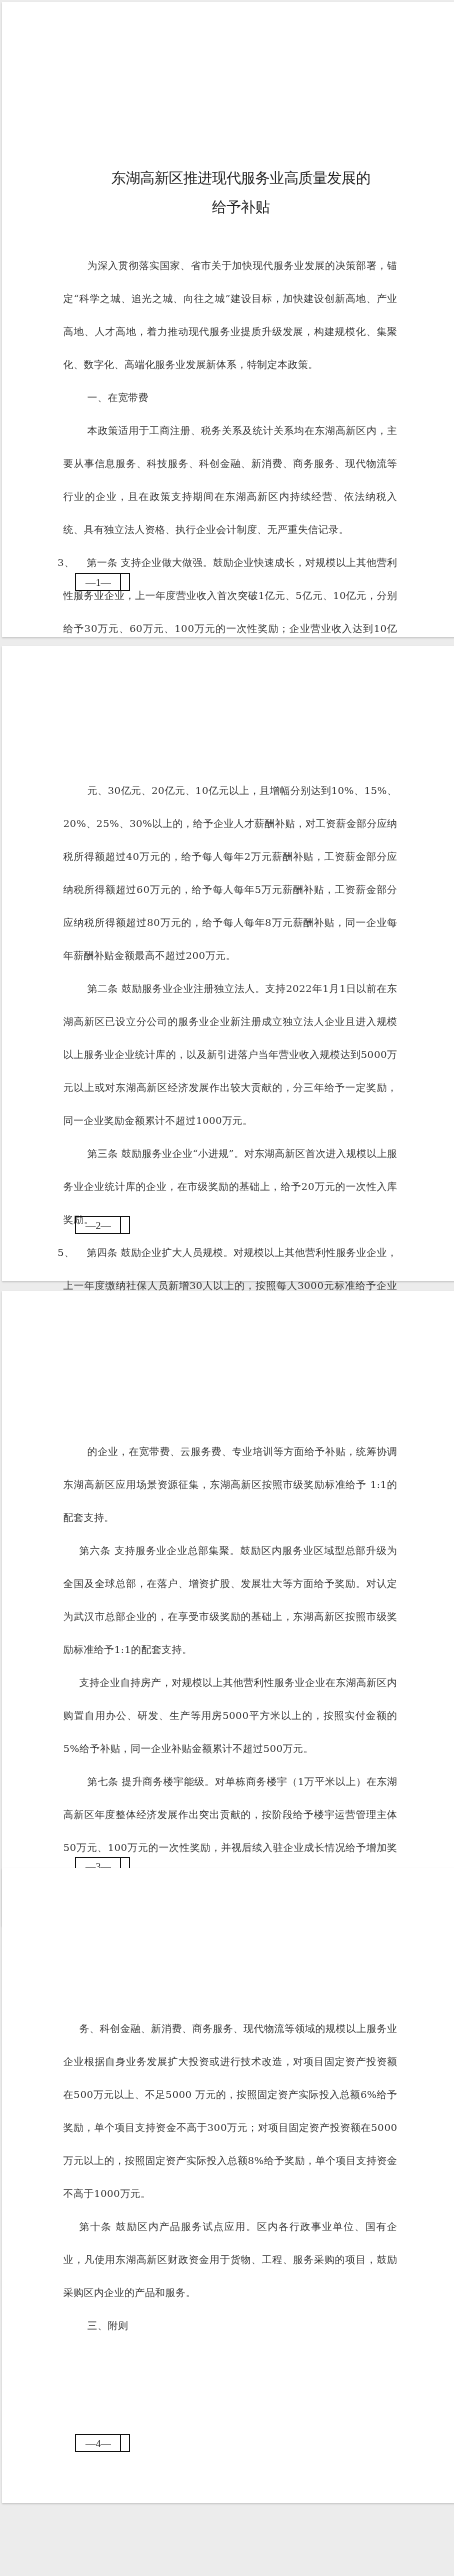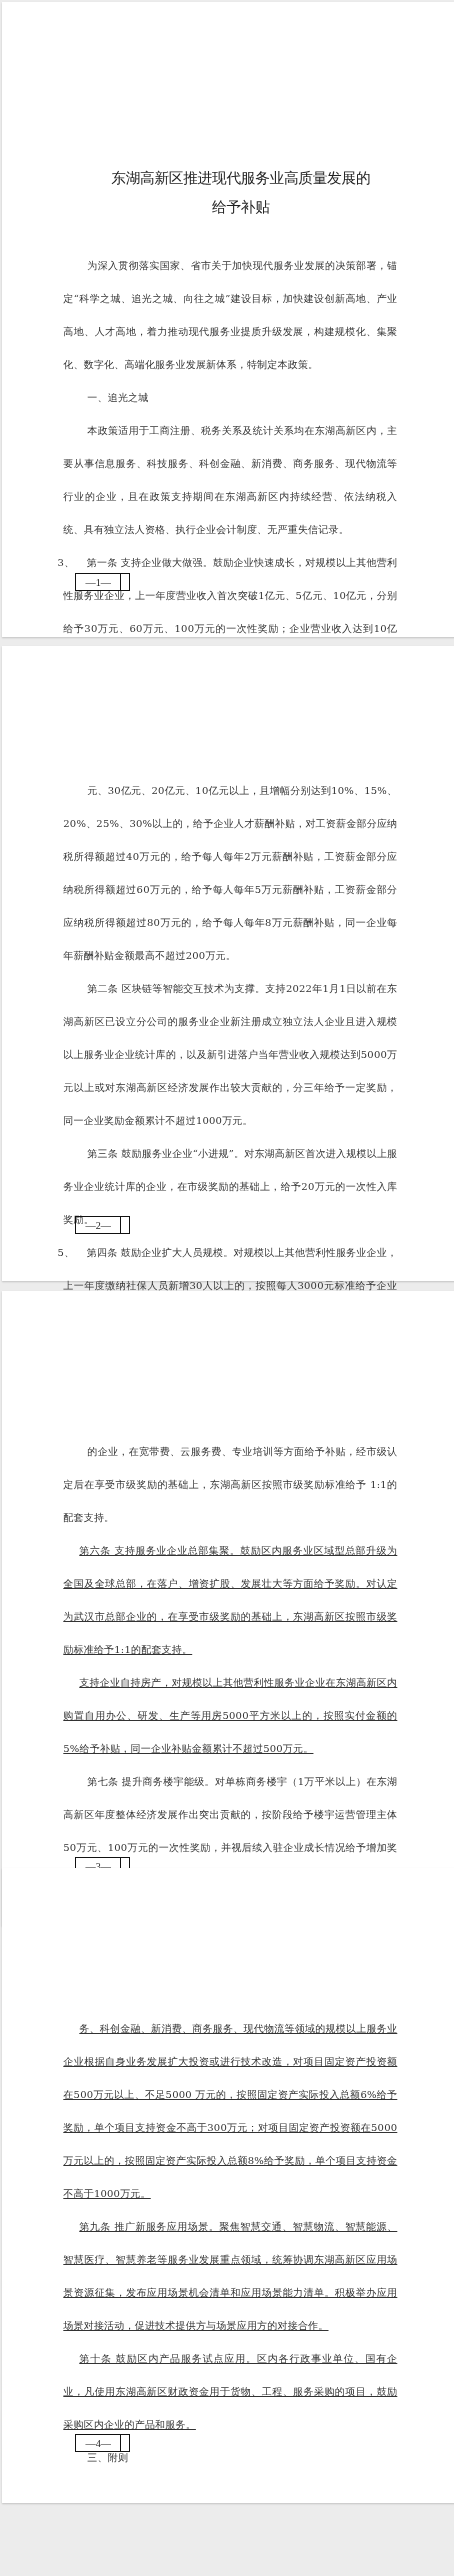--- a/index.html
+++ b/index.html
@@ -39,21 +39,21 @@
   }
   .para {
     font-size: 10px;
     line-height: 33px;
     text-align: justify;
     text-align-last: left;
     margin: 0;
     letter-spacing: 0.2px;
   }
   .para.indent { text-indent: 24px; }
-  .para.indent-sm { text-indent: 16px; text-decoration: underline; }
+  .para.indent-sm { text-indent: 16px; }
   .num { display: inline-block; width: 28px; margin-left: -5.7px; text-indent: 0; }
   .para.numbered { text-indent: 0; }
   .pageno {
     position: absolute;
     left: 73px;
     width: 55px;
     height: 18px;
     border: 0.8px solid #111;
     box-sizing: border-box;
     display: flex;
@@ -73,70 +73,69 @@
 </head>
 <body>
 
 <div class="page" style="top:2.3px;">
   <div class="title" style="top:161px;">
     <div>东湖高新区推进现代服务业高质量发展的</div>
     <div>给予补贴</div>
   </div>
   <div class="content" style="top:247px;">
     <p class="para indent">为深入贯彻落实国家、省市关于加快现代服务业发展的决策部署，锚定“科学之城、追光之城、向往之城”建设目标，加快建设创新高地、产业高地、人才高地，着力推动现代服务业提质升级发展，构建规模化、集聚化、数字化、高端化服务业发展新体系，特制定本政策。</p>
-    <p class="para indent">一、追光之城</p>
+    <p class="para indent">一、在宽带费</p>
     <p class="para indent">本政策适用于工商注册、税务关系及统计关系均在东湖高新区内，主要从事信息服务、科技服务、科创金融、新消费、商务服务、现代物流等行业的企业，且在政策支持期间在东湖高新区内持续经营、依法纳税入统、具有独立法人资格、执行企业会计制度、无严重失信记录。</p>
     <p class="para numbered">
       <span class="num" style="margin-left:-5.7px;width:29px;">3、</span><span>第一条 支持企业做大做强。鼓励企业快速成长，对规模以上其他营利性服务业企业，上一年度营业收入首次突破1亿元、5亿元、10亿元，分别给予30万元、60万元、100万元的一次性奖励；企业营业收入达到10亿元以后，每增长10亿元给予奖励100万元。同一企业奖励金额累计不超过1000万元。</span>
     </p>
     <p class="para numbered">
       <span class="num" style="margin-left:-5.7px;width:29px;">4、</span><span>支持企业加速壮大，对上一年度区级财政贡献为正增长的规模以上其他营利性服务业企业，营业收入达到50亿元、40亿</span>
     </p>
   </div>
   <div class="pageno" style="top:571px;">
     <div class="label">—1—</div>
     <div class="cell"></div>
   </div>
 </div>
 
 <div class="page" style="top:646px;">
   <div class="content" style="top:128px;">
     <p class="para indent">元、30亿元、20亿元、10亿元以上，且增幅分别达到10%、15%、20%、25%、30%以上的，给予企业人才薪酬补贴，对工资薪金部分应纳税所得额超过40万元的，给予每人每年2万元薪酬补贴，工资薪金部分应纳税所得额超过60万元的，给予每人每年5万元薪酬补贴，工资薪金部分应纳税所得额超过80万元的，给予每人每年8万元薪酬补贴，同一企业每年薪酬补贴金额最高不超过200万元。</p>
-    <p class="para indent">第二条 区块链等智能交互技术为支撑。支持2022年1月1日以前在东湖高新区已设立分公司的服务业企业新注册成立独立法人企业且进入规模以上服务业企业统计库的，以及新引进落户当年营业收入规模达到5000万元以上或对东湖高新区经济发展作出较大贡献的，分三年给予一定奖励，同一企业奖励金额累计不超过1000万元。</p>
+    <p class="para indent">第二条 鼓励服务业企业注册独立法人。支持2022年1月1日以前在东湖高新区已设立分公司的服务业企业新注册成立独立法人企业且进入规模以上服务业企业统计库的，以及新引进落户当年营业收入规模达到5000万元以上或对东湖高新区经济发展作出较大贡献的，分三年给予一定奖励，同一企业奖励金额累计不超过1000万元。</p>
     <p class="para indent">第三条 鼓励服务业企业“小进规”。对东湖高新区首次进入规模以上服务业企业统计库的企业，在市级奖励的基础上，给予20万元的一次性入库奖励。</p>
     <p class="para numbered">
       <span class="num" style="margin-left:-5.7px;width:29px;">5、</span><span>第四条 鼓励企业扩大人员规模。对规模以上其他营利性服务业企业，上一年度缴纳社保人员新增30人以上的，按照每人3000元标准给予企业新增就业补贴，同一企业每年补贴金额最高不超过150万元（不含人力资源企业）。</span>
     </p>
     <p class="para indent">第五条 大力发展线上经济。对以互联网、大数据、人工智能、5G、区块链等智能交互技术为支撑，具有在线、智能、交互等特征，并纳入武汉市线上经济重点企业（平台）名录库</p>
   </div>
   <div class="pageno" style="top:570px;">
     <div class="label">—2—</div>
     <div class="cell"></div>
   </div>
 </div>
 
 <div class="page" style="top:1291px;">
   <div class="content" style="top:144px;">
-    <p class="para indent">的企业，在宽带费、云服务费、专业培训等方面给予补贴，经市级认定后在享受市级奖励的基础上，东湖高新区按照市级奖励标准给予 1:1的配套支持。</p>
+    <p class="para indent">的企业，在宽带费、云服务费、专业培训等方面给予补贴，统筹协调东湖高新区应用场景资源征集，东湖高新区按照市级奖励标准给予 1:1的配套支持。</p>
     <p class="para indent-sm">第六条 支持服务业企业总部集聚。鼓励区内服务业区域型总部升级为全国及全球总部，在落户、增资扩股、发展壮大等方面给予奖励。对认定为武汉市总部企业的，在享受市级奖励的基础上，东湖高新区按照市级奖励标准给予1:1的配套支持。</p>
     <p class="para indent-sm">支持企业自持房产，对规模以上其他营利性服务业企业在东湖高新区内购置自用办公、研发、生产等用房5000平方米以上的，按照实付金额的5%给予补贴，同一企业补贴金额累计不超过500万元。</p>
     <p class="para indent">第七条 提升商务楼宇能级。对单栋商务楼宇（1万平米以上）在东湖高新区年度整体经济发展作出突出贡献的，按阶段给予楼宇运营管理主体50万元、100万元的一次性奖励，并视后续入驻企业成长情况给予增加奖励，同一企业奖励金额累计不超过300万元。</p>
     <p class="para indent">对商务楼宇自主新引进中国服务业500强企业、独角兽企业，以及符合东湖高新区现代服务业发展领域的其他重点企业且被引进企业落户当年营业收入规模达到5000万元以上或对高新区经济发展作出较大贡献的，按被引进企业年度经济贡献，给予楼宇运营管理企业一次性奖励，同一企业每年奖励金额累计不超过100万元。</p>
     <p class="para indent-sm">第八条 推动服务业重大项目建设。支持信息服务、科技服</p>
   </div>
   <div class="pageno" style="top:566px;">
     <div class="label">—3—</div>
     <div class="cell"></div>
   </div>
 </div>
 
 <div class="page" style="top:1856px;margin-top:12px;">
   <div class="content" style="top:144px;">
     <p class="para indent-sm">务、科创金融、新消费、商务服务、现代物流等领域的规模以上服务业企业根据自身业务发展扩大投资或进行技术改造，对项目固定资产投资额在500万元以上、不足5000 万元的，按照固定资产实际投入总额6%给予奖励，单个项目支持资金不高于300万元；对项目固定资产投资额在5000万元以上的，按照固定资产实际投入总额8%给予奖励，单个项目支持资金不高于1000万元。</p>
-    <p class="para indent-sm">第九条 推广新服务应用场景。聚焦智慧交通、智慧物流、智慧能源、智慧医疗、智慧养老等服务业发展重点领域，统筹协调东湖高新区应用场景资源征集，发布应用场景机会清单和应用场景能力清单。积极举办应用场景对接活动，促进技术提供方与场景应用方的对接合作。</p>
     <p class="para indent-sm">第十条 鼓励区内产品服务试点应用。区内各行政事业单位、国有企业，凡使用东湖高新区财政资金用于货物、工程、服务采购的项目，鼓励采购区内企业的产品和服务。</p>
     <p class="para indent">三、附则</p>
 
   </div>
   <div class="pageno" style="top:566px;">
     <div class="label">—4—</div>
     <div class="cell"></div>
   </div>
 </div>
 

